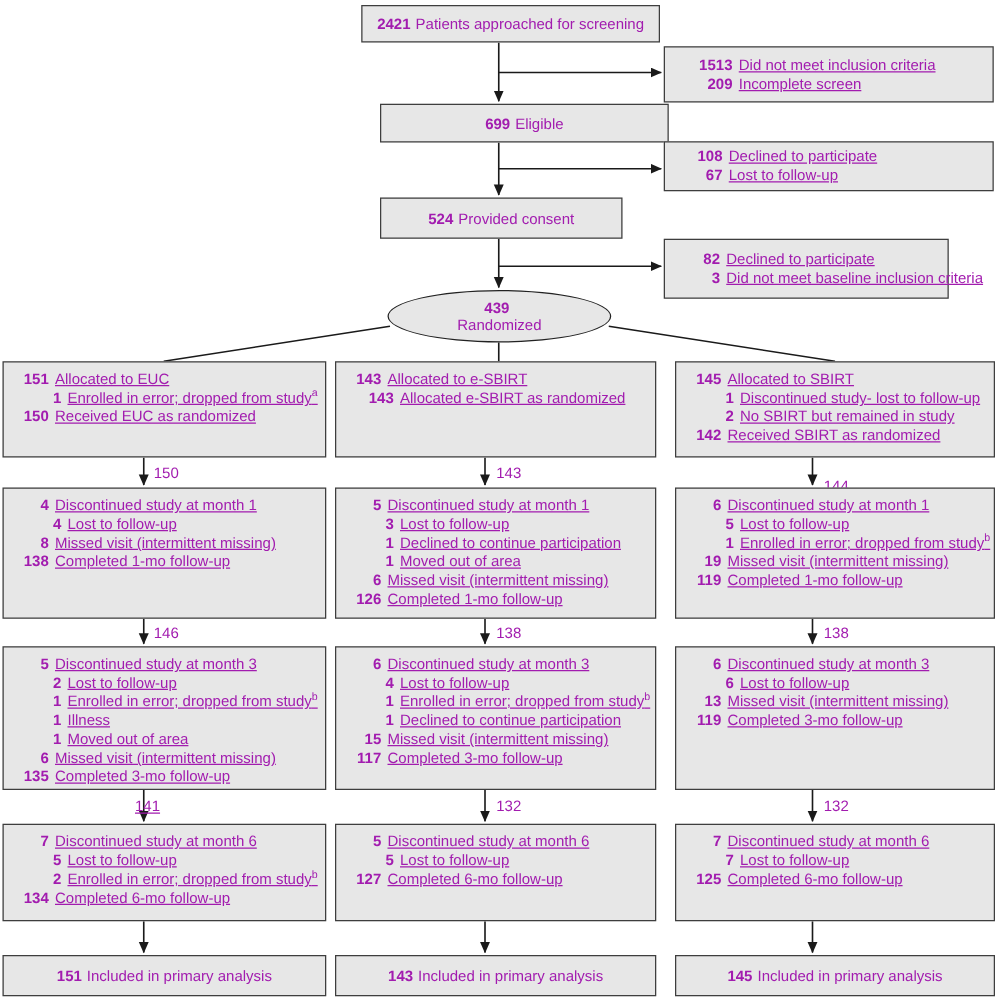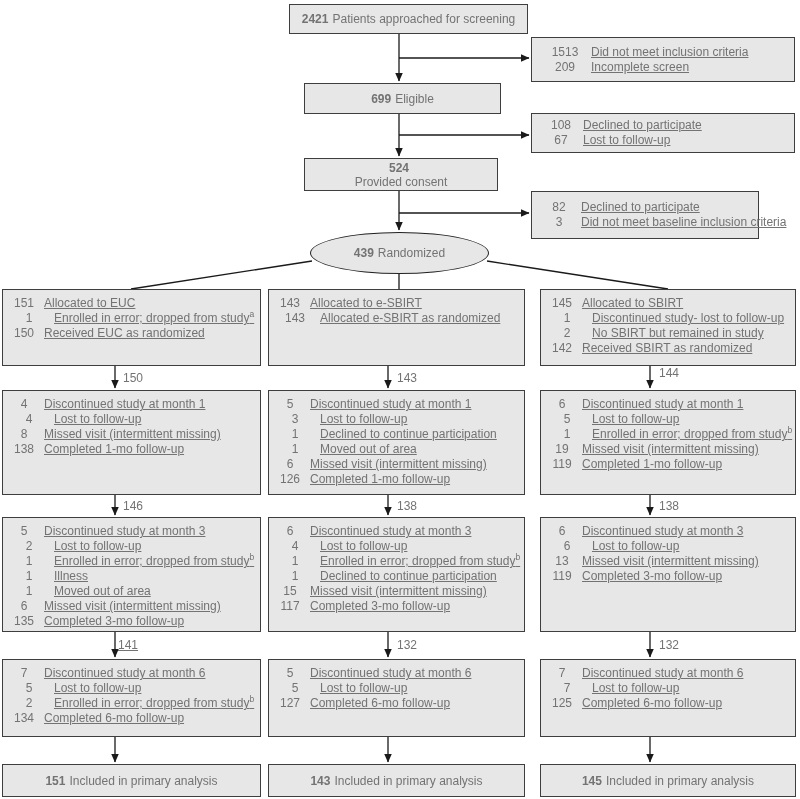--- a/index.html
+++ b/index.html
@@ -1,41 +1,41 @@
 <!DOCTYPE html>
 <html><head>
 <meta charset="utf-8">
 <style>
   html,body { margin:0; padding:0; background:#ffffff; }
   .canvas {
     position:relative; width:800px; height:799px; background:#ffffff;
-    font-family:"Liberation Sans", sans-serif; font-size:12px; color:#737373;
+    font-family:"Liberation Sans", sans-serif; font-size:12px; color:#a21caf;
     overflow:hidden;
   }
   .box {
     position:absolute; background:#e7e7e7; border:1.7px solid #3e3e3e;
     box-sizing:border-box;
   }
   
   .cbox { display:flex; align-items:center; justify-content:center; white-space:nowrap; }
   .cbox .num { font-weight:bold; margin-right:4px; }
   
   .lbox { padding:6px 2px 0 6px; }
   .vcenter { display:flex; flex-direction:column; justify-content:center; padding-top:0; }
   .bx-line { display:flex; line-height:15px; white-space:nowrap; }
-  .bx-line .num { font-weight:normal; flex:0 0 30px; width:30px; text-align:center; }
+  .bx-line .num { font-weight:bold; flex:0 0 30px; width:30px; text-align:right; }
   .bx-line.ind .num { flex-basis:40px; width:40px; }
   .bx-line .txt { margin-left:5px;text-decoration:underline; }
   .n34 .bx-line .num { flex-basis:42px; width:42px; }
   .n26 .bx-line .num { flex-basis:34px; width:34px; }
   sup { font-size:8.5px; line-height:0; vertical-align:super; }
   .ellipse {
     position:absolute; background:#e7e7e7; border:1.5px solid #222222;
     border-radius:50%; box-sizing:border-box;
-    display:flex; align-items:center; justify-content:center; white-space:nowrap;
+    display:flex; align-items:center; justify-content:center; white-space:nowrap;flex-direction:column;
   }
   .ellipse .num { font-weight:bold; margin-right:4px; }
   .flabel { position:absolute; line-height:14px; }
   svg.wires { position:absolute; left:0; top:0; pointer-events:none; }
 </style>
 </head>
 <body>
 
 <div class="canvas">
 
@@ -84,37 +84,37 @@
       <div class="bx-line">
         <span class="num">1513</span>
         <span class="txt">Did not meet inclusion criteria</span>
       </div>
       <div class="bx-line">
         <span class="num">209</span>
         <span class="txt">Incomplete screen</span>
       </div>
     </div>
 
-  <div class="box cbox" style="left:304px; top:83px; width:197px; height:31px;">
+  <div class="box cbox" style="left:304px; top:83px; width:231px; height:31px;">
     <span class="num">699</span>
     <span>Eligible</span>
   </div>
 
   <div class="box lbox vcenter n26" style="left:531px; top:113px; width:264px; height:40px; padding-left:12px;">
       <div class="bx-line">
         <span class="num">108</span>
         <span class="txt">Declined to participate</span>
       </div>
       <div class="bx-line">
         <span class="num">67</span>
         <span class="txt">Lost to follow-up</span>
       </div>
     </div>
 
-  <div class="box cbox" style="left:304px; top:158px; width:194px; height:33px;flex-direction:column;">
+  <div class="box cbox" style="left:304px; top:158px; width:194px; height:33px;">
     <span class="num">524</span>
     <span>Provided consent</span>
   </div>
 
   <div class="box lbox vcenter n26" style="left:531px; top:191px; width:228px; height:48px; padding-left:10px;">
       <div class="bx-line">
         <span class="num">82</span>
         <span class="txt">Declined to participate</span>
       </div>
       <div class="bx-line">
@@ -185,21 +185,21 @@
       </div>
       <div class="bx-line">
         <span class="num">6</span>
         <span class="txt">Missed visit (intermittent missing)</span>
       </div>
       <div class="bx-line">
         <span class="num">135</span>
         <span class="txt">Completed 3-mo follow-up</span>
       </div>
     </div>
-  <span class="flabel" style="left:118px; top:638px;text-decoration:underline;">141</span>
+  <span class="flabel" style="left:108px; top:638px;text-decoration:underline;">141</span>
   <div class="box lbox" style="left:2px; top:659px; width:259px; height:78px;">
       <div class="bx-line">
         <span class="num">7</span>
         <span class="txt">Discontinued study at month 6</span>
       </div>
       <div class="bx-line ind">
         <span class="num">5</span>
         <span class="txt">Lost to follow-up</span>
       </div>
       <div class="bx-line ind">
@@ -311,21 +311,21 @@
       </div>
       <div class="bx-line ind">
         <span class="num">2</span>
         <span class="txt">No SBIRT but remained in study</span>
       </div>
       <div class="bx-line">
         <span class="num">142</span>
         <span class="txt">Received SBIRT as randomized</span>
       </div>
     </div>
-  <span class="flabel" style="left:659px; top:366px;">144</span>
+  <span class="flabel" style="left:659px; top:382px;">144</span>
   <div class="box lbox" style="left:540px; top:390px; width:256px; height:105px;">
       <div class="bx-line">
         <span class="num">6</span>
         <span class="txt">Discontinued study at month 1</span>
       </div>
       <div class="bx-line ind">
         <span class="num">5</span>
         <span class="txt">Lost to follow-up</span>
       </div>
       <div class="bx-line ind">

